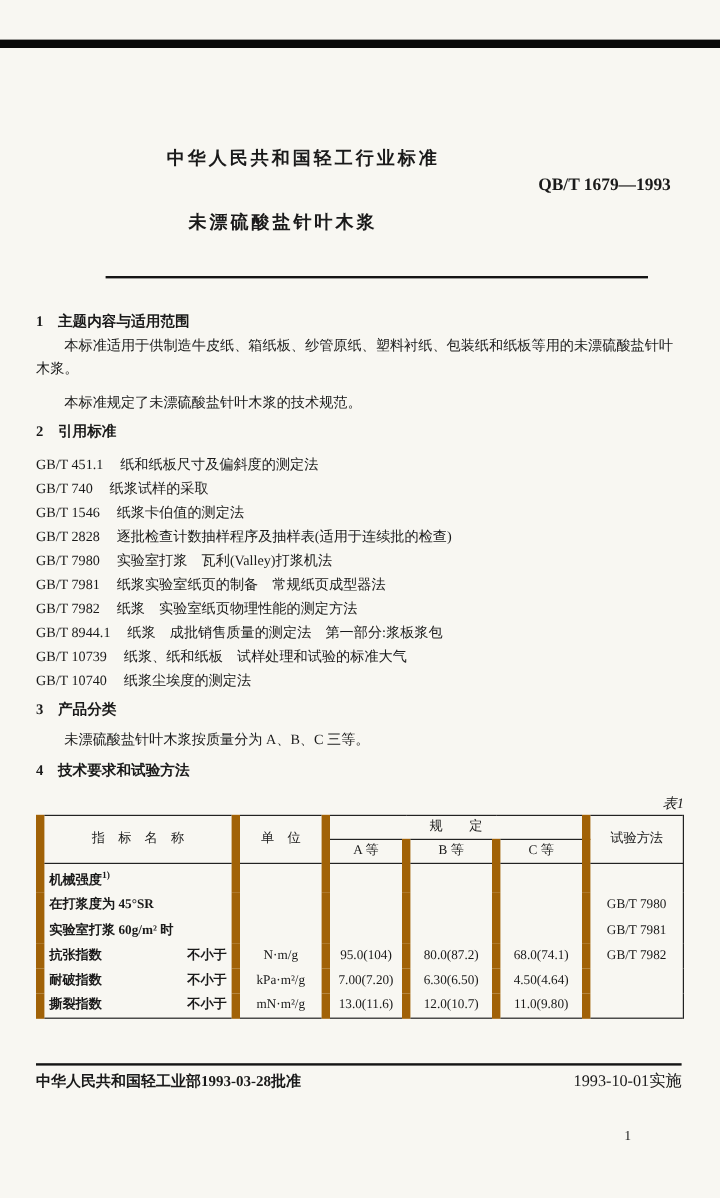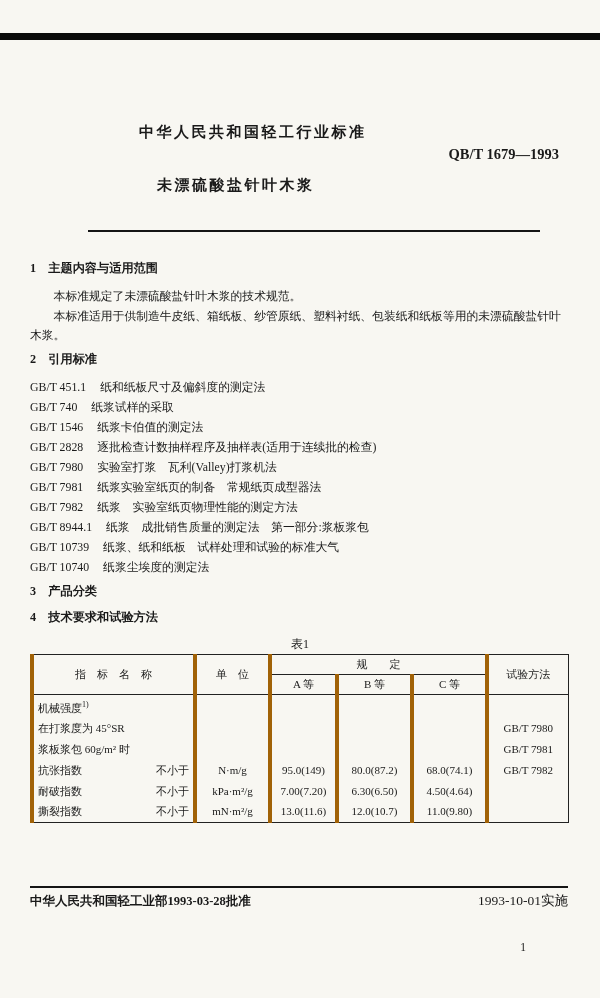--- a/index.html
+++ b/index.html
@@ -42,36 +42,36 @@
   .indent { text-indent: 2em; }
   .p1 { margin-top: 9px; }
   .p2 { margin-top: 1px; }
   .p3 { margin-top: 6px; }
   .p41 { margin-top: 7px; }
 
   .refs { margin-top: 8px; }
   .ref { line-height: 20px; white-space: nowrap; }
   .ref-code { margin-right: 14px; }
 
-  .tbl-caption { margin-top: 8px; text-align: center; font-size: 12px; line-height: 19px; }
+  .tbl-caption { margin-top: 8px; text-align: right; font-size: 12px; line-height: 19px; font-style: italic; }
 
   table.spec-table {
     width: 536px; margin-top: 0;
     border-collapse: collapse; table-layout: fixed;
     font-size: 11px; border: 1.5px solid #222;
   }
   .spec-table th, .spec-table td {
-    border-left: 4px solid #a16207; border-right: 1px solid #222;
+    border-left: 7px solid #a16207; border-right: 1px solid #222;
     font-weight: normal; height: 21px; padding: 0 4px;
     text-align: center; vertical-align: middle;
   }
   .spec-table thead th { height: 20px; border-bottom: 1px solid #222; }
   .spec-table tbody td { border-top: none; border-bottom: none; }
   .c-name { text-align: left; padding: 0 7px; }
-  .nm-flex { display: flex; justify-content: space-between; align-items: center; }
+  .nm-flex { display: flex; justify-content: space-between; align-items: center; font-weight: bold; }
   .nm-group sup { font-size: 8px; }
   .c-method { text-align: left; padding-left: 7px; }
 
   .footer-rule { position: absolute; top: 886px; left: 30px; width: 538px; height: 2px; background: #151515; }
   .footer-approve {
     position: absolute; top: 893px; left: 30px;
     font-size: 12.5px; font-weight: bold; white-space: nowrap;
   }
   .footer-impl {
     position: absolute; top: 892px; right: 32px;
@@ -86,38 +86,39 @@
   <div class="top-bar"></div>
 
   <div class="std-org">中华人民共和国轻工行业标准</div>
   <div class="std-num">QB/T 1679—1993</div>
   <div class="doc-title">未漂硫酸盐针叶木浆</div>
   <div class="header-rule"></div>
 
   <div class="content">
 
     <div class="sec-h h-s1">1　主题内容与适用范围</div>
+    <p class="para indent p2">本标准适用于供制造牛皮纸、箱纸板、纱管原纸、塑料衬纸、包装纸和纸板等用的未漂硫酸盐针叶木浆。</p>
     <p class="para indent p1">本标准规定了未漂硫酸盐针叶木浆的技术规范。</p>
-    <p class="para indent p2">本标准适用于供制造牛皮纸、箱纸板、纱管原纸、塑料衬纸、包装纸和纸板等用的未漂硫酸盐针叶木浆。</p>
 
     <div class="sec-h h-s2">2　引用标准</div>
     <div class="refs">
       <div class="ref"><span class="ref-code">GB/T 451.1</span><span>纸和纸板尺寸及偏斜度的测定法</span></div>
       <div class="ref"><span class="ref-code">GB/T 740</span><span>纸浆试样的采取</span></div>
       <div class="ref"><span class="ref-code">GB/T 1546</span><span>纸浆卡伯值的测定法</span></div>
       <div class="ref"><span class="ref-code">GB/T 2828</span><span>逐批检查计数抽样程序及抽样表(适用于连续批的检查)</span></div>
       <div class="ref"><span class="ref-code">GB/T 7980</span><span>实验室打浆　瓦利(Valley)打浆机法</span></div>
       <div class="ref"><span class="ref-code">GB/T 7981</span><span>纸浆实验室纸页的制备　常规纸页成型器法</span></div>
       <div class="ref"><span class="ref-code">GB/T 7982</span><span>纸浆　实验室纸页物理性能的测定方法</span></div>
       <div class="ref"><span class="ref-code">GB/T 8944.1</span><span>纸浆　成批销售质量的测定法　第一部分:浆板浆包</span></div>
       <div class="ref"><span class="ref-code">GB/T 10739</span><span>纸浆、纸和纸板　试样处理和试验的标准大气</span></div>
       <div class="ref"><span class="ref-code">GB/T 10740</span><span>纸浆尘埃度的测定法</span></div>
     </div>
 
     <div class="sec-h h-s3">3　产品分类</div>
+    <p class="para indent p3">未漂硫酸盐针叶木浆按质量分为 A、B、C 三等。</p>
 
     <div class="sec-h h-s4">4　技术要求和试验方法</div>
 
     <div class="tbl-caption">表1</div>
 
     <table class="spec-table">
       <colgroup>
         <col style="width:163px">
           <col style="width:75px">
           <col style="width:67px">
@@ -161,39 +162,39 @@
           </td>
           <td></td>
           <td></td>
           <td></td>
           <td></td>
           <td class="c-method">GB/T 7980</td>
         </tr>
         <tr>
           <td class="c-name">
             <div class="nm-flex">
-                <span class="nm-group"><span>浆板浆包 60g/m² 时</span></span>
+                <span class="nm-group"><span>实验室打浆 60g/m² 时</span></span>
                 <span class="qual"></span>
               </div>
           </td>
           <td></td>
           <td></td>
           <td></td>
           <td></td>
           <td class="c-method">GB/T 7981</td>
         </tr>
         <tr>
           <td class="c-name">
             <div class="nm-flex">
                 <span class="nm-group"><span>抗张指数</span></span>
                 <span class="qual">不小于</span>
               </div>
           </td>
           <td>N·m/g</td>
-          <td>95.0(149)</td>
+          <td>95.0(104)</td>
           <td>80.0(87.2)</td>
           <td>68.0(74.1)</td>
           <td class="c-method">GB/T 7982</td>
         </tr>
         <tr>
           <td class="c-name">
             <div class="nm-flex">
                 <span class="nm-group"><span>耐破指数</span></span>
                 <span class="qual">不小于</span>
               </div>

